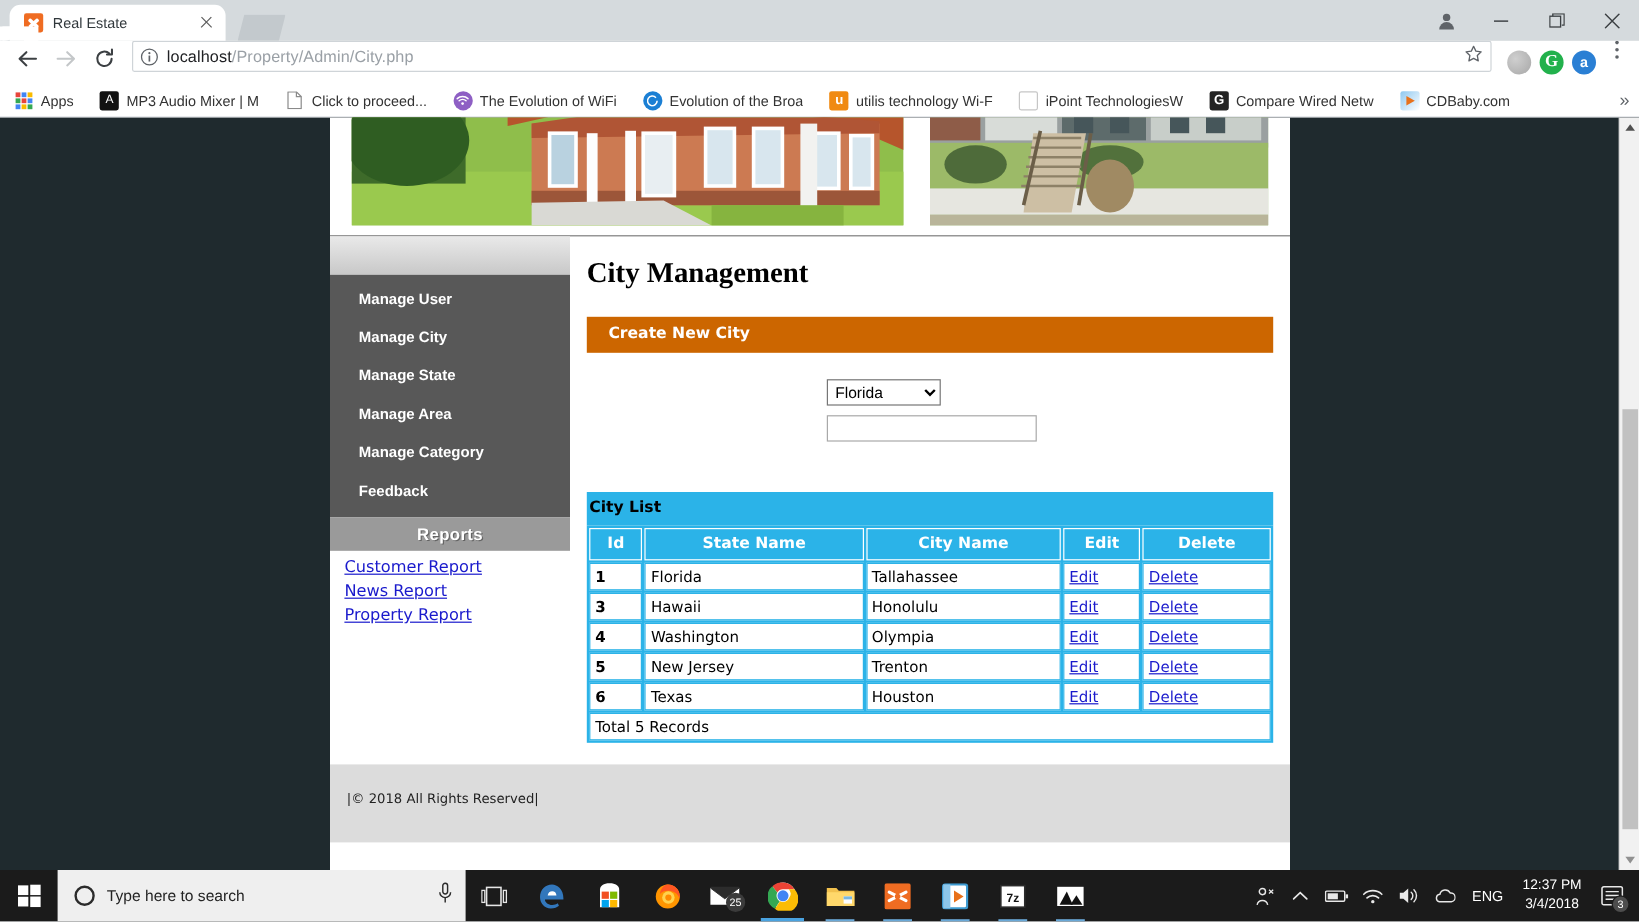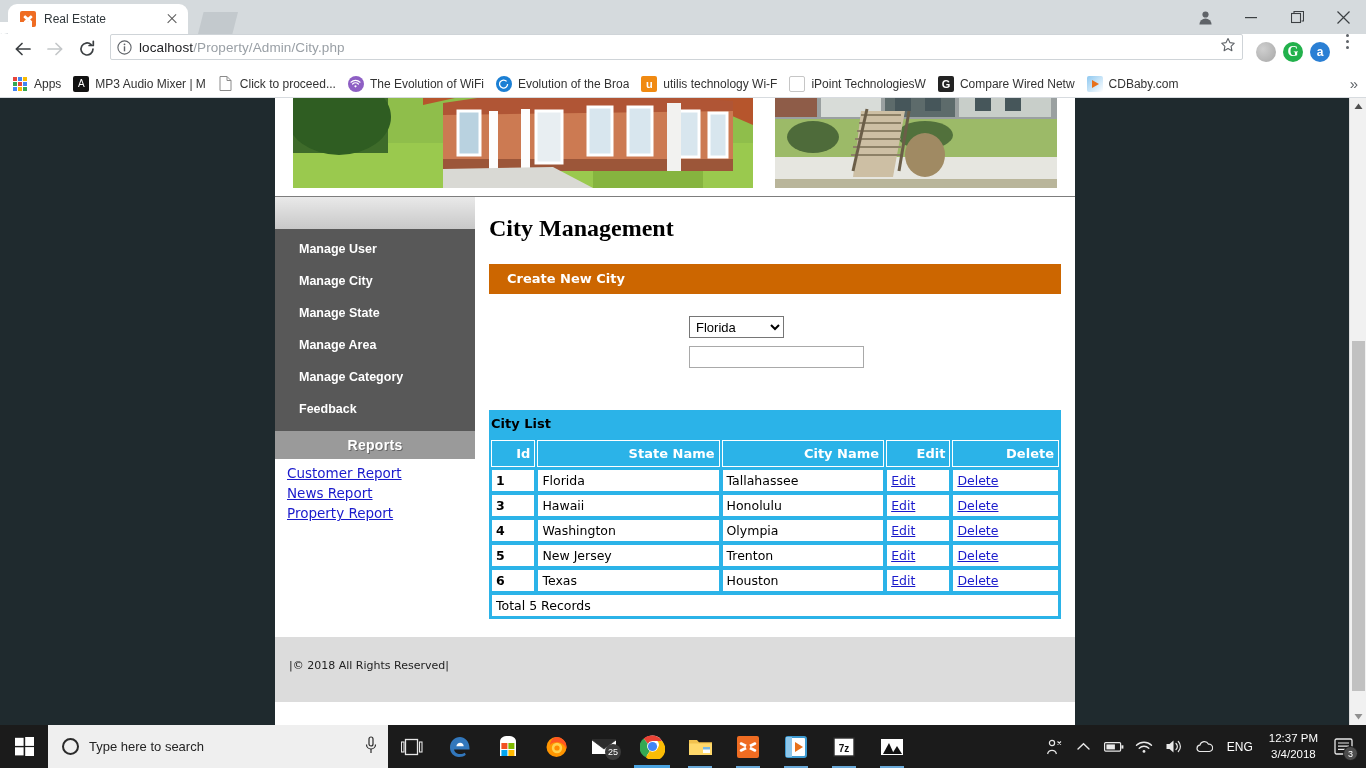--- a/index.html
+++ b/index.html
@@ -78,21 +78,21 @@
   .ext.green { background:#22b14c; color:#fff; font-size:14px; font-weight:bold;
                display:flex; align-items:center; justify-content:center; font-family:"Liberation Serif",serif; }
   .ext.blue  { background:#2a7fd4; color:#fff; font-size:12px; font-weight:bold;
                display:flex; align-items:center; justify-content:center; }
   .kebab { width: 22px; display:flex; flex-direction:column; align-items:center; gap:3px; cursor:pointer; margin-left:4px; }
   .kebab i { width:3px; height:3px; border-radius:50%; background:#5f6368; display:block; }
 
   
   .bookmarks {
     height: 28px; background: #ffffff; border-bottom: 1px solid #d7dbdf;
-    display: flex; align-items: center; padding: 0 6px; gap: 0; position:relative;
+    display: flex; align-items: center; padding: 0 6px; gap: 10px; position:relative;
   }
   .bm { display:flex; align-items:center; gap:6px; padding: 2px 6px; height:22px; cursor:pointer; border-radius:2px; }
   .bm-label { font-size: 12px; color: #333; white-space: nowrap; max-width: 128px; overflow: hidden;
               text-overflow: clip; display:block; }
   .bm-ico { width:16px; height:16px; flex:0 0 auto; display:flex; align-items:center; justify-content:center;
             font-size:10px; color:#fff; border-radius:2px; overflow:hidden; }
   .grid9 { display:grid; grid-template-columns: repeat(3,4px); grid-template-rows: repeat(3,4px); gap:1px; }
   .grid9 s { display:block; width:4px; height:4px; }
   .bm-overflow { position:absolute; right:8px; font-size:15px; color:#5f6368; cursor:pointer; }
 
@@ -157,21 +157,21 @@
   .bar-blue {
     background: #2bb3e8; color: #000000; font-size: 13px; font-weight: bold;
     padding: 6px 0 7px 2px; margin-top: 42px; font-family:"DejaVu Sans", sans-serif;
   }
   table.city-table {
     width: 100%; border-collapse: separate; border-spacing: 2px; background: #2bb3e8;
     font-family: "DejaVu Sans", sans-serif;
   }
   table.city-table th {
     background: #2bb3e8; color: #ffffff; font-size: 13px; font-weight: bold;
-    text-align: right; padding: 5px 4px; border: 1px solid #ffffff;
+    text-align: center; padding: 5px 4px; border: 1px solid #ffffff;
   }
   table.city-table td {
     background: #ffffff; color: #000; font-size: 12.5px; padding: 3px 4px;
     border: 1px solid #2bb3e8;
   }
   table.city-table td.idcell { font-weight: bold; }
   table.city-table td a { color: #1a1acc; text-decoration: underline; cursor:pointer; }
   table.city-table td.total { font-weight: normal; }
 
   .col-id { width: 45px; }

